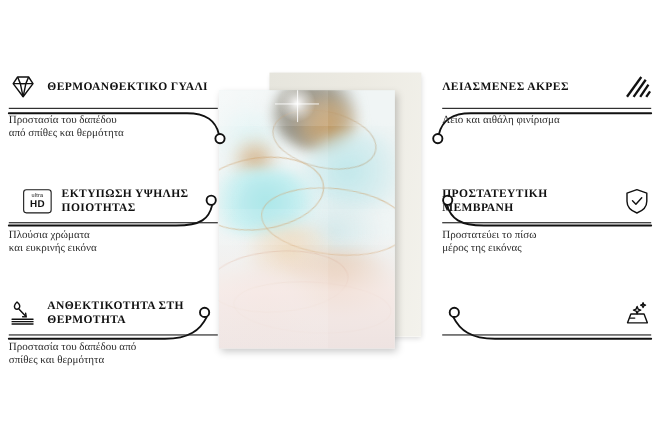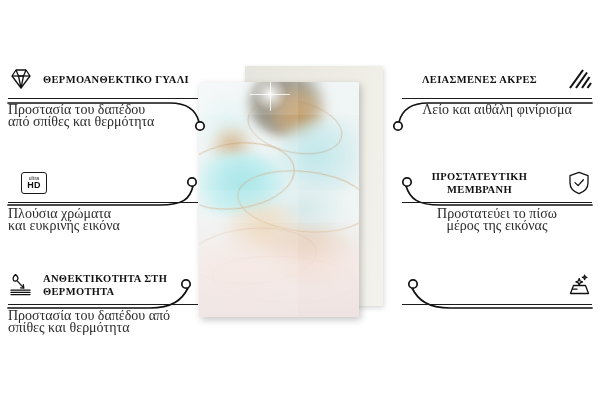--- a/index.html
+++ b/index.html
@@ -61,34 +61,34 @@
   .glare::before, .glare::after{
     content:""; position:absolute; left:50%; top:50%; background:rgba(255,255,255,.8);
     transform-origin:center;
   }
   .glare::before{ width:40px; height:1.4px; margin:-0.7px 0 0 -20px; }
   .glare::after{ width:1.4px; height:34px; margin:-17px 0 0 -0.7px; }
 
   
   .callout { position: absolute; width: 190px; }
   .callout.left  { left: 8px;  text-align: left; }
-  .callout.right { left: 402px; text-align: center; }
+  .callout.right { left: 402px; text-align: left; }
 
   .head { display:flex; align-items:center; gap:9px; min-height:30px; }
   .callout.right .head { flex-direction: row-reverse; }
   .title {
     font-family: "Liberation Serif", serif;
     font-size: 10.5px; line-height: 13px; font-weight: 700;
     letter-spacing: .35px; color:#111; text-transform: uppercase;
     flex: 1;
   }
   .rule { height:1px; background:#1a1a1a; margin:4px 0 5px; width:100%; }
   .desc {
     font-family: "Liberation Serif", serif;
-    font-size: 14px; line-height: 11.5px; color:#2b2b2b;
+    font-size: 10px; line-height: 11.5px; color:#2b2b2b;
   }
   .icon { width:26px; height:26px; flex:0 0 26px; display:block; }
   .icon svg { display:block; width:26px; height:26px; }
 
   
   .hd-badge{
     width:26px;height:22px;border:1.4px solid #1a1a1a;border-radius:3px;
     display:flex;flex-direction:column;align-items:center;justify-content:center;
     flex:0 0 26px; font-family:"Liberation Sans",sans-serif; color:#111;margin-left:13px;
   }
@@ -166,20 +166,21 @@
     <div class="desc" style="white-space:pre-line">Προστασία του δαπέδου
 από σπίθες και θερμότητα</div>
   </div>
 
   <div class="callout left" style="top:168px">
     <div class="head">
       <span class="hd-badge">
         <span class="u">ultra</span>
         <span class="h">HD</span>
       </span>
+      <span class="title">ΕΚΤΥΠΩΣΗ ΥΨΗΛΗΣ ΠΟΙΟΤΗΤΑΣ</span>
     </div>
     <div class="rule"></div>
     <div class="desc" style="white-space:pre-line">Πλούσια χρώματα
 και ευκρινής εικόνα</div>
   </div>
 
   <div class="callout left" style="top:270px">
     <div class="head">
       <span class="icon">
         <svg viewBox="0 0 26 26">

